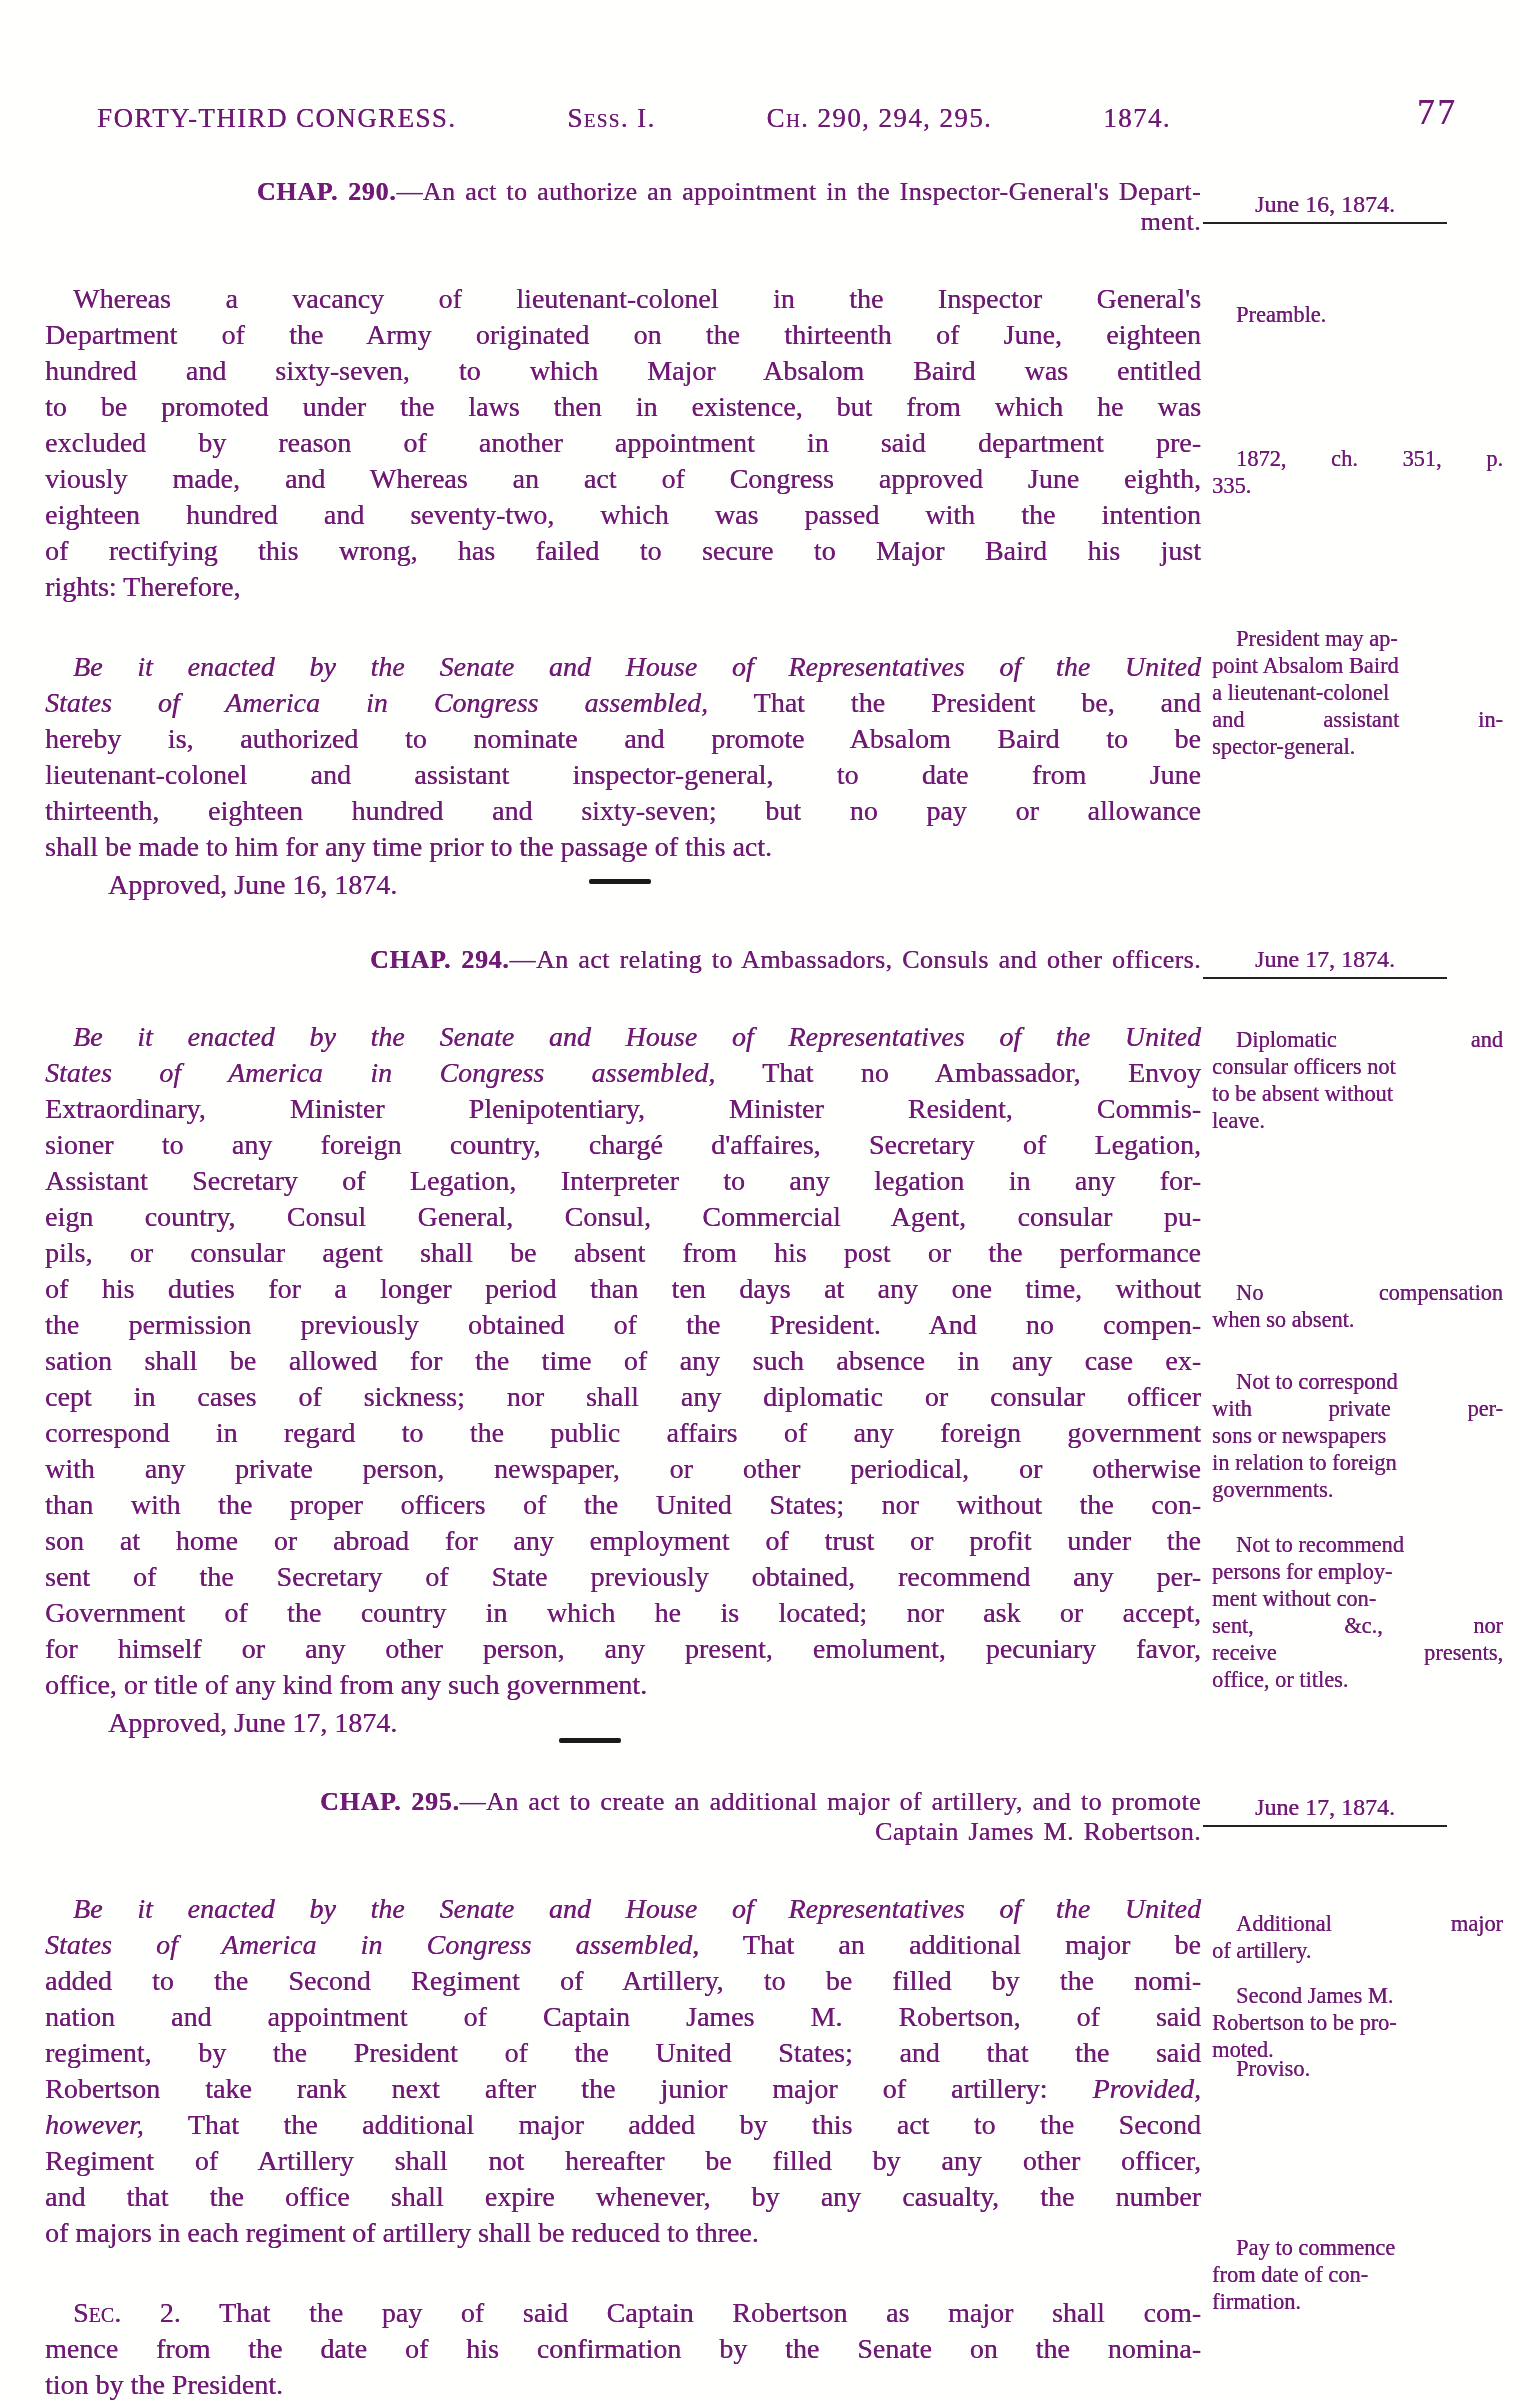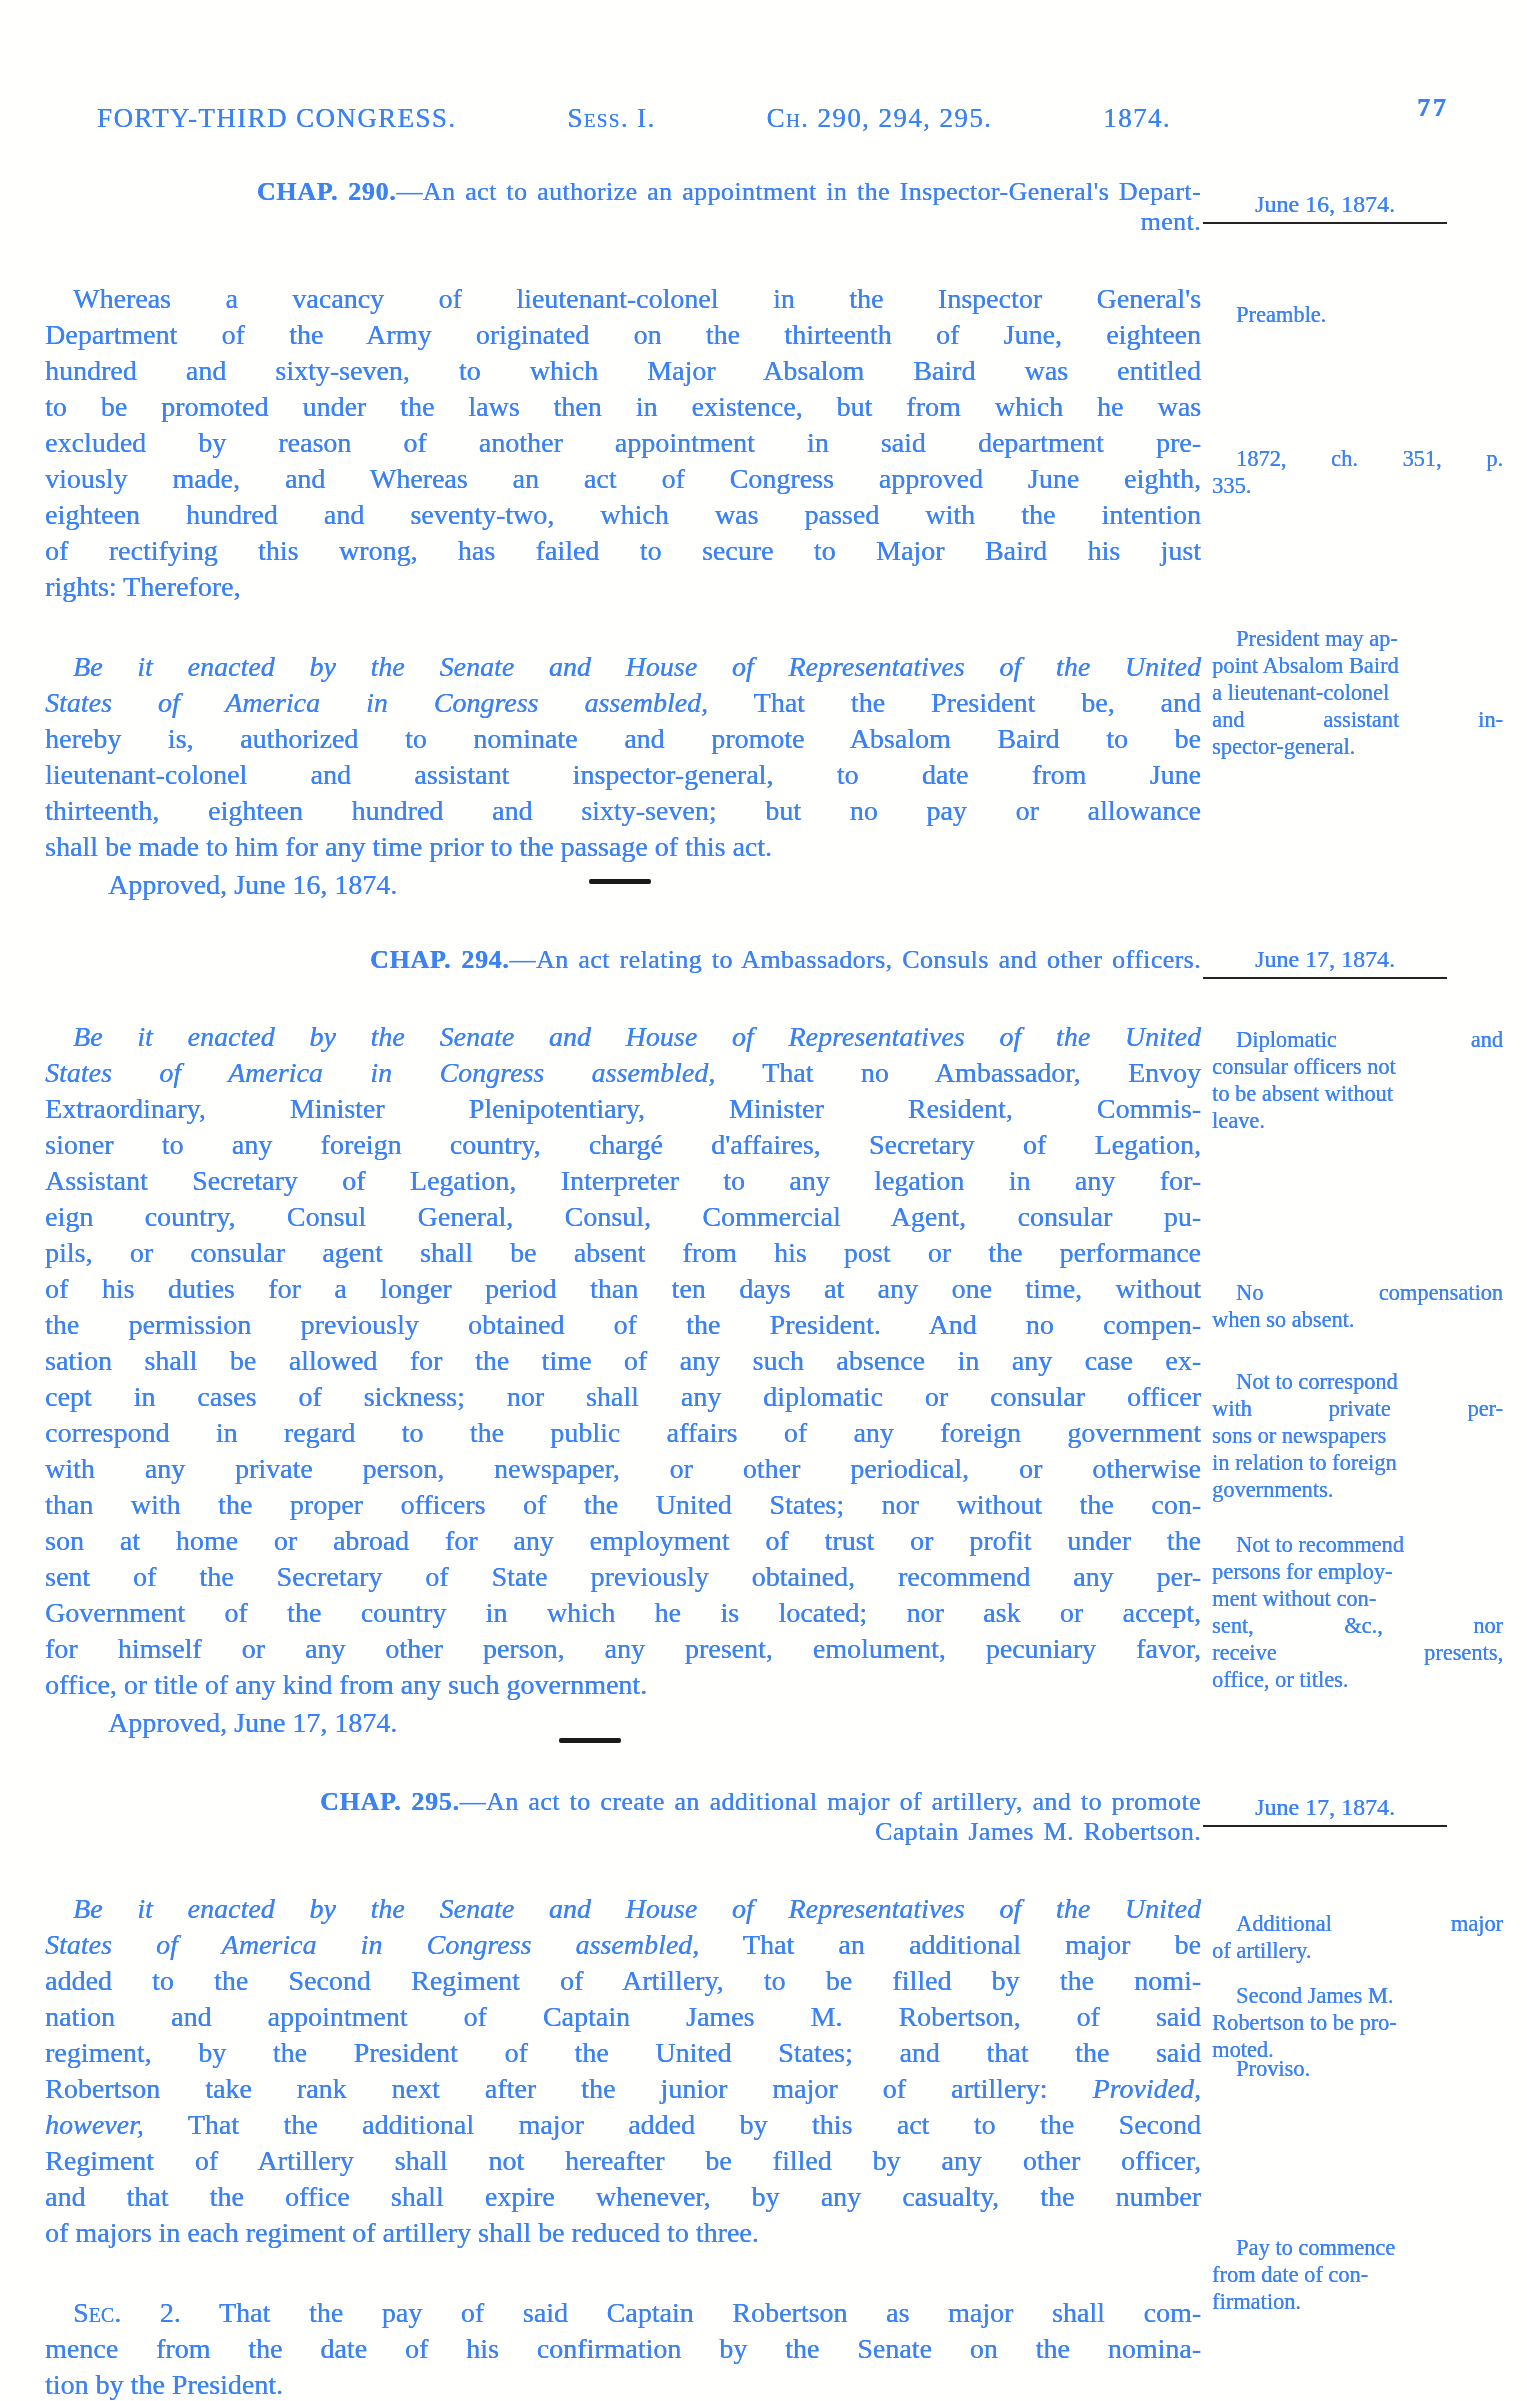--- a/index.html
+++ b/index.html
@@ -3,34 +3,34 @@
 <meta charset="utf-8">
 <title>Statutes at Large — Page 77</title>
 <style>
   html,body{margin:0;padding:0;background:#e8e6e1;}
   .page{
     position:relative;
     width:1528px;height:2401px;
     margin:0 auto;
     background:#fffffe;
     font-family:"Liberation Serif","DejaVu Serif",serif;
-    color:#3b82f6;
+    color:#701a75;
     overflow:hidden;
   }
   
   .running-head{
     position:absolute;top:103px;left:97px;width:1074px;
     display:flex;justify-content:space-between;align-items:baseline;
     font-size:27px;letter-spacing:1.4px;white-space:nowrap;
     text-shadow:0.3px 0 0 currentColor;
   }
   .running-head .sc{font-variant:small-caps;}
   .page-number{
     position:absolute;top:93px;left:1417px;
-    font-size:26px;font-weight:bold;letter-spacing:2.8px;
+    font-size:35px;font-weight:normal;letter-spacing:2.8px;
     text-shadow:0.5px 0 0 currentColor;
   }
   
   .chapter{position:absolute;left:45px;width:1454px;}
   #ch0{top:177px;}
   #ch1{top:945px;}
   #ch2{top:1787px;}
   .body-col{width:1156px;text-shadow:0.3px 0 0 currentColor;}
   .chap-head{
     text-align:right;font-size:26px;line-height:30px;

